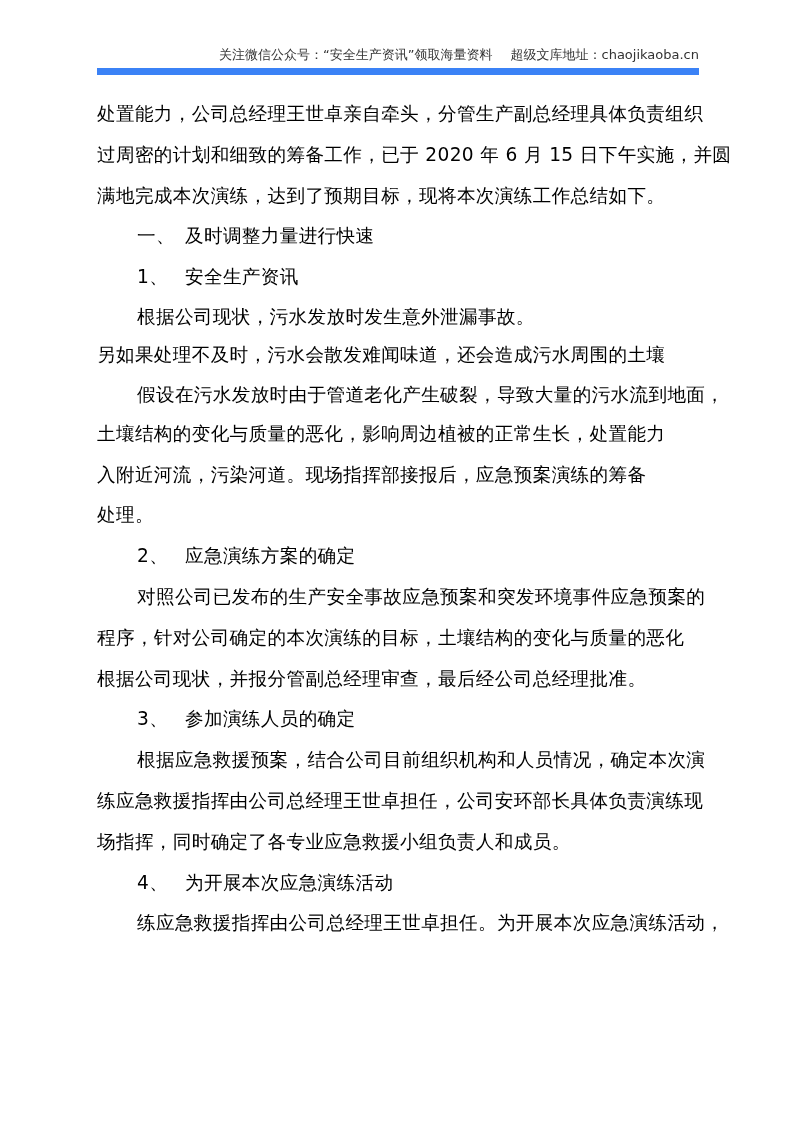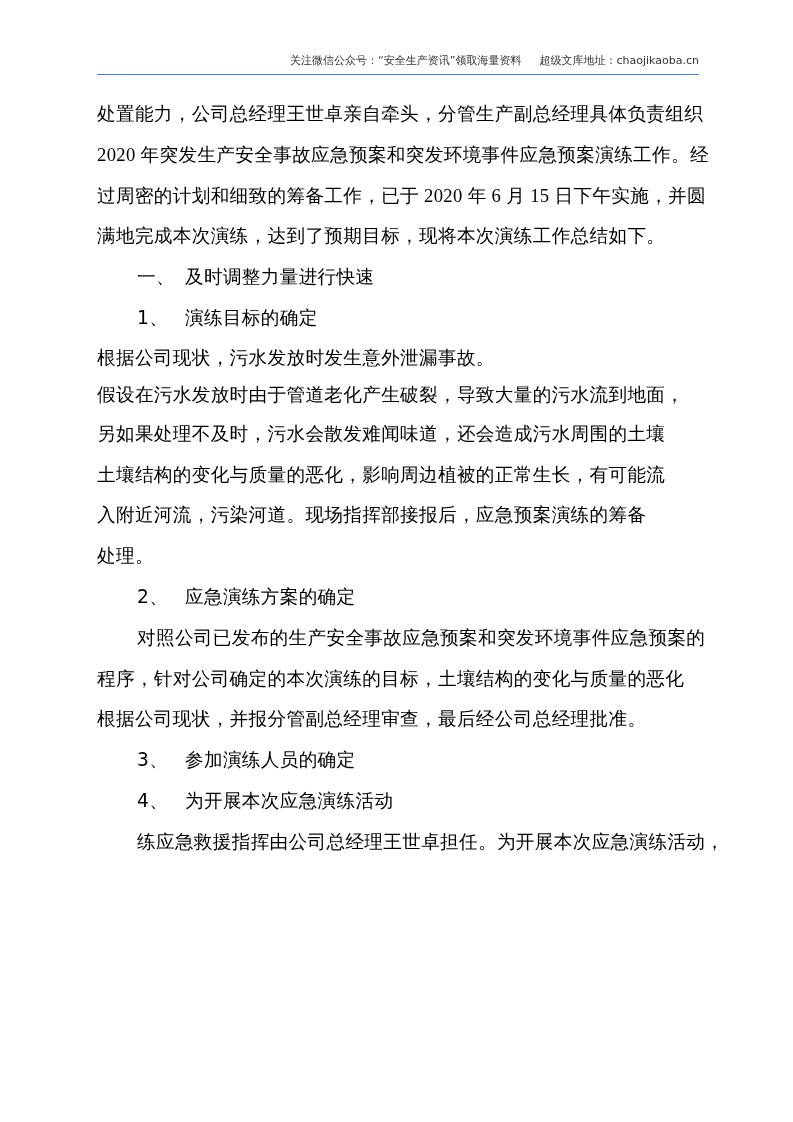--- a/index.html
+++ b/index.html
@@ -11,52 +11,52 @@
       width: 793px;
       height: 1122px;
       position: relative;
       overflow: hidden;
       font-family: "DejaVu Sans", "Liberation Sans", sans-serif;
       color: #000000;
     }
     .page-header {
       position: absolute;
       left: 97px;
-      top: 54px;
+      top: 48px;
       width: 602px;
       height: 20px;
-      border-bottom: 1px solid #3b82f6;
+      border-bottom: 7px solid #3b82f6;
       text-align: right;
-      font-size: 11px;
+      font-size: 13px;
       line-height: 14px;
       color: #333333;
       white-space: nowrap;
     }
     .page-header .hdr-left {
       margin-right: 18px;
     }
     .content {
       position: absolute;
       left: 97px;
       top: 94px;
       width: 604px;
       font-size: 18.6px;
       line-height: 40.8px;
       letter-spacing: 0.35px;
     }
     .p {
       margin: 0;
       white-space: nowrap;
-      font-family: Liberation Serif, serif;
     }
     .p.indent {
       padding-left: 40px;
     }
     .p.tight {
       line-height: 37.5px;
+      margin-left: 40px;
     }
     .heading {
       margin: 0;
       white-space: nowrap;
       padding-left: 40px;
       display: flex;
     }
     .heading .marker {
       display: inline-block;
       width: 48px;
@@ -66,59 +66,63 @@
 <body>
 
 <div class="page-header">
   <span class="hdr-left">关注微信公众号：“安全生产资讯”领取海量资料</span><span class="hdr-right">超级文库地址：chaojikaoba.cn</span>
 </div>
 
 <div class="content">
 
   <div>
     <p class="p">处置能力，公司总经理王世卓亲自牵头，分管生产副总经理具体负责组织</p>
-    <p class="p">2020 年突发生产安全事故应急预案和突发环境事件应急预案演练工作。经</p>
     <p class="p">过周密的计划和细致的筹备工作，已于 2020 年 6 月 15 日下午实施，并圆</p>
     <p class="p">满地完成本次演练，达到了预期目标，现将本次演练工作总结如下。</p>
   </div>
 
   <div class="heading">
     <span class="marker">一、</span>
     <span>及时调整力量进行快速</span>
   </div>
 
   <div class="heading">
     <span class="marker">1、</span>
-    <span>演练目标的确定</span>
+    <span>安全生产资讯</span>
   </div>
   <div>
     <p class="p tight">根据公司现状，污水发放时发生意外泄漏事故。</p>
   </div>
   <div>
+    <p class="p">另如果处理不及时，污水会散发难闻味道，还会造成污水周围的土壤</p>
     <p class="p tight">假设在污水发放时由于管道老化产生破裂，导致大量的污水流到地面，</p>
-    <p class="p">另如果处理不及时，污水会散发难闻味道，还会造成污水周围的土壤</p>
-    <p class="p">土壤结构的变化与质量的恶化，影响周边植被的正常生长，有可能流</p>
+    <p class="p">土壤结构的变化与质量的恶化，影响周边植被的正常生长，处置能力</p>
     <p class="p">入附近河流，污染河道。现场指挥部接报后，应急预案演练的筹备</p>
     <p class="p">处理。</p>
   </div>
 
   <div class="heading">
     <span class="marker">2、</span>
     <span>应急演练方案的确定</span>
   </div>
   <div>
     <p class="p indent">对照公司已发布的生产安全事故应急预案和突发环境事件应急预案的</p>
     <p class="p">程序，针对公司确定的本次演练的目标，土壤结构的变化与质量的恶化</p>
     <p class="p">根据公司现状，并报分管副总经理审查，最后经公司总经理批准。</p>
   </div>
 
   <div class="heading">
     <span class="marker">3、</span>
     <span>参加演练人员的确定</span>
   </div>
+  <div>
+    <p class="p indent">根据应急救援预案，结合公司目前组织机构和人员情况，确定本次演</p>
+    <p class="p">练应急救援指挥由公司总经理王世卓担任，公司安环部长具体负责演练现</p>
+    <p class="p">场指挥，同时确定了各专业应急救援小组负责人和成员。</p>
+  </div>
 
   <div class="heading">
     <span class="marker">4、</span>
     <span>为开展本次应急演练活动</span>
   </div>
   <div>
     <p class="p indent">练应急救援指挥由公司总经理王世卓担任。为开展本次应急演练活动，</p>
   </div>
 
 </div>

